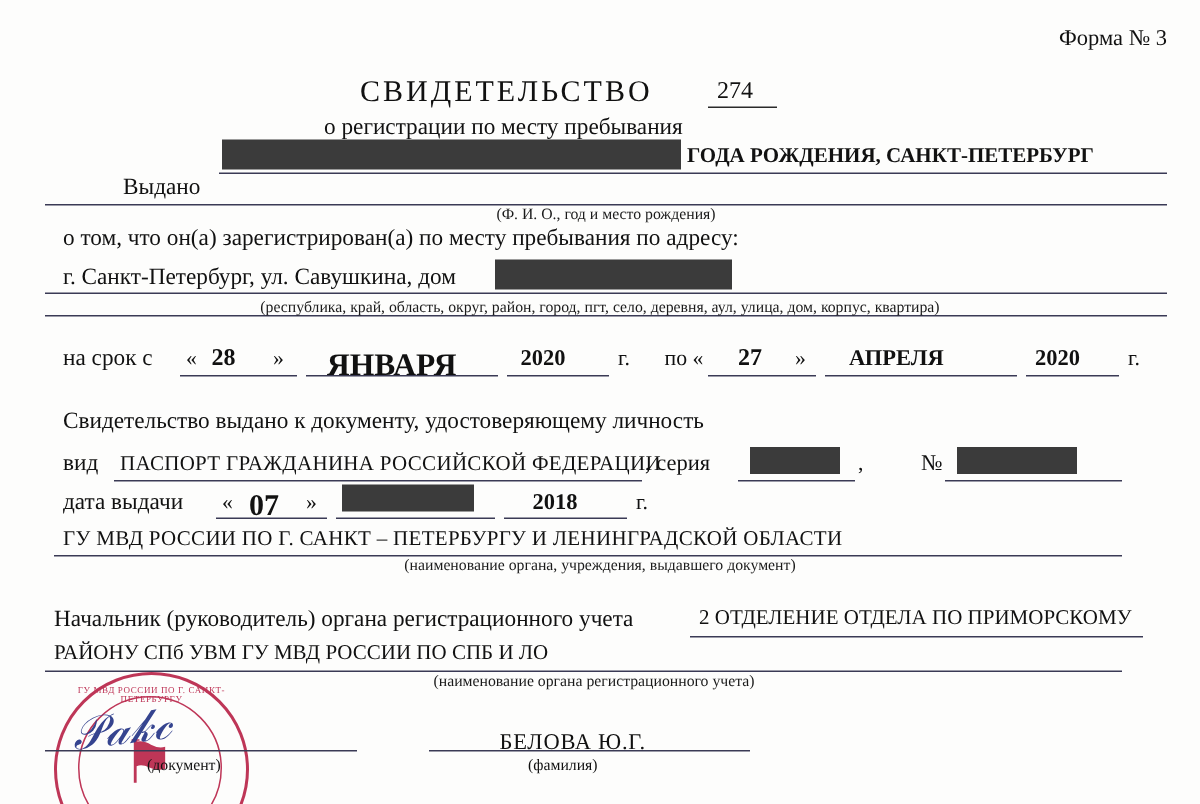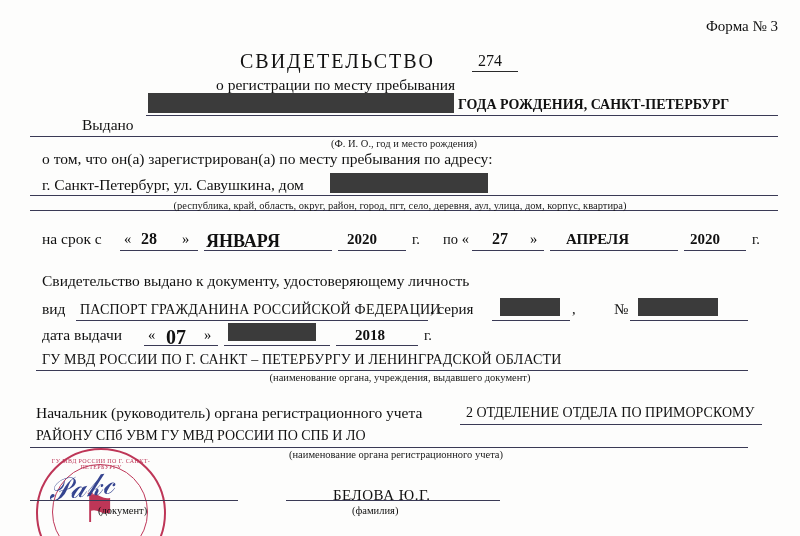--- a/index.html
+++ b/index.html
@@ -184,21 +184,21 @@
   <div class="redact" style="top:173px; left:330px; width:158px; height:20px;"></div>
   <div class="line" style="top:195px; left:30px; width:748px;"></div>
   <div class="line" style="top:210px; left:30px; width:748px;"></div>
   <div class="small-caption" style="top:200px; left:130px; width:540px;">(республика, край, область, округ, район, город, пгт, село, деревня, аул, улица, дом, корпус, квартира)</div>
 
   <div class="row-label" style="top:230px; left:42px;">на срок с</div>
   <div class="val" style="top:231px; left:124px;">«</div>
   <div class="val val-bold" style="top:230px; left:141px; font-size:16px;">28</div>
   <div class="val" style="top:231px; left:182px;">»</div>
   <div class="line" style="top:250px; left:120px; width:78px;"></div>
-  <div class="val val-bold" style="top:231px; left:206px; font-size:18px;">ЯНВАРЯ</div>
+  <div class="val val-bold" style="top:231px; left:218px; font-size:21px;">ЯНВАРЯ</div>
   <div class="line" style="top:250px; left:204px; width:128px;"></div>
   <div class="val val-bold" style="top:231px; left:347px; font-size:15px;">2020</div>
   <div class="line" style="top:250px; left:338px; width:68px;"></div>
   <div class="val" style="top:231px; left:412px;">г.</div>
   <div class="val" style="top:231px; left:443px;">по «</div>
   <div class="val val-bold" style="top:230px; left:492px; font-size:16px;">27</div>
   <div class="val" style="top:231px; left:530px;">»</div>
   <div class="line" style="top:250px; left:472px; width:72px;"></div>
   <div class="val val-bold" style="top:231px; left:566px; font-size:15px;">АПРЕЛЯ</div>
   <div class="line" style="top:250px; left:550px; width:128px;"></div>

